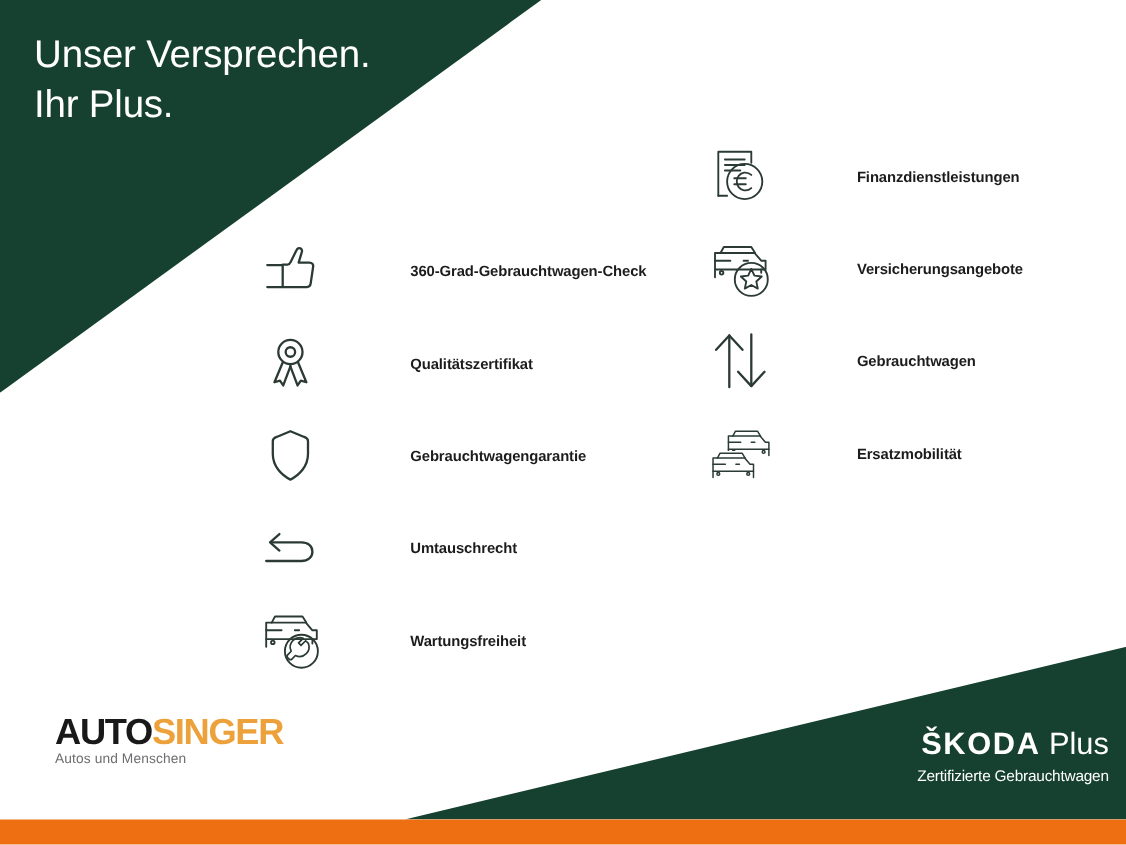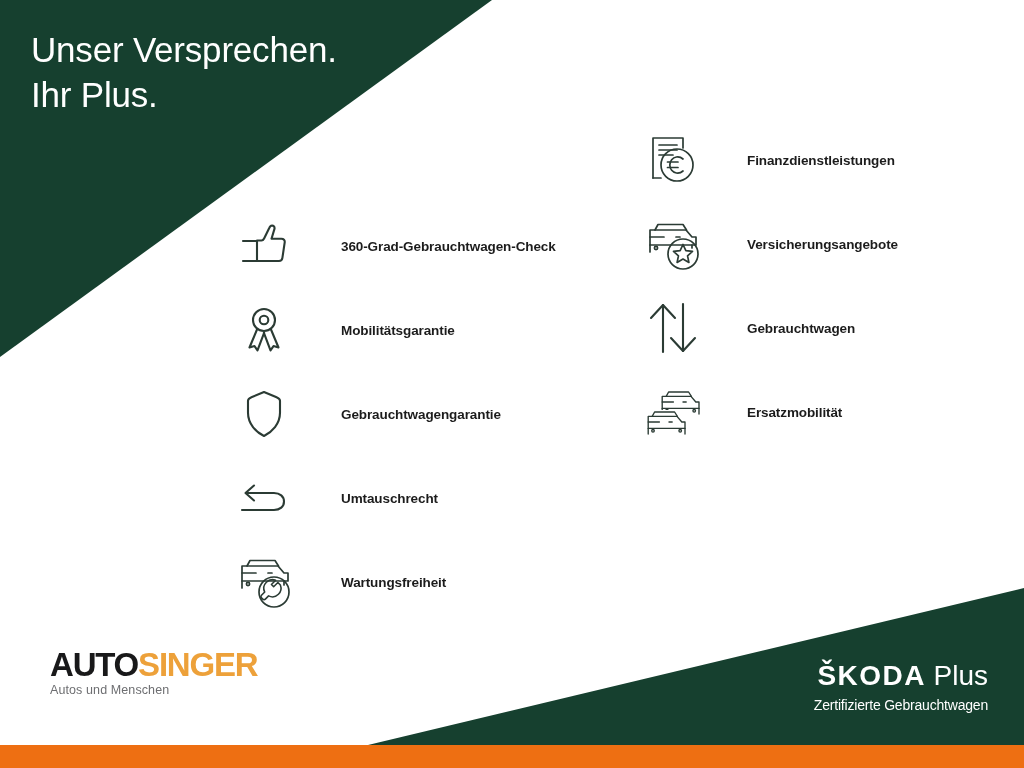--- a/index.html
+++ b/index.html
@@ -63,20 +63,21 @@
     position: absolute;
   }
   .col-left  { left: 236px; top: 206px; }
   .col-right { left: 645px; top: 120px; }
 
   .feature {
     display: flex;
     align-items: center;
     height: 80px;
     margin-bottom: 4px;
+    gap: 32px;
   }
   .feature .icon {
     width: 72px;
     min-width: 72px;
     height: 72px;
     display: flex;
     align-items: center;
     justify-content: flex-start;
   }
   .feature .icon svg {
@@ -112,21 +113,21 @@
     color: #6d6e71;
     letter-spacing: 0.1px;
     text-align: left;
     margin-top: 1px;
     padding-right: 2px;
   }
 
   
   .skoda-logo {
     position: absolute;
-    right: 36px;
+    right: 16px;
     top: 660px;
     text-align: right;
     color: #ffffff;
   }
   .skoda-logo .brand-line {
     font-size: 28px;
     line-height: 32px;
     font-weight: 400;
     letter-spacing: -0.3px;
   }
@@ -187,21 +188,21 @@
 
     <div class="feature">
       <span class="icon">
         <svg width="56" height="56" viewBox="0 0 56 56">
           <circle class="stroke" cx="28" cy="18" r="11"></circle>
           <circle class="stroke" cx="28" cy="18" r="4.3"></circle>
           <path class="stroke" d="M21 27.5 L13.5 45.5 l5-1.4 3 4.3 6.6-17.6"></path>
           <path class="stroke" d="M35 27.5 L42.5 45.5 l-5-1.4 -3 4.3 -6.6-17.6"></path>
         </svg>
       </span>
-      <span class="label">Mobilitätsgarantie</span>
+      <span class="label">Qualitätszertifikat</span>
     </div>
 
     <div class="feature">
       <span class="icon">
         <svg width="56" height="56" viewBox="0 0 56 56">
           <path class="stroke" d="M28 6 L40 11 c2.5 1 4 1.4 4 3.8 v12 C44 38 36 46 28 50 20 46 12 38 12 26.8 v-12 c0-2.4 1.5-2.8 4-3.8 z"></path>
         </svg>
       </span>
       <span class="label">Gebrauchtwagengarantie</span>
     </div>

